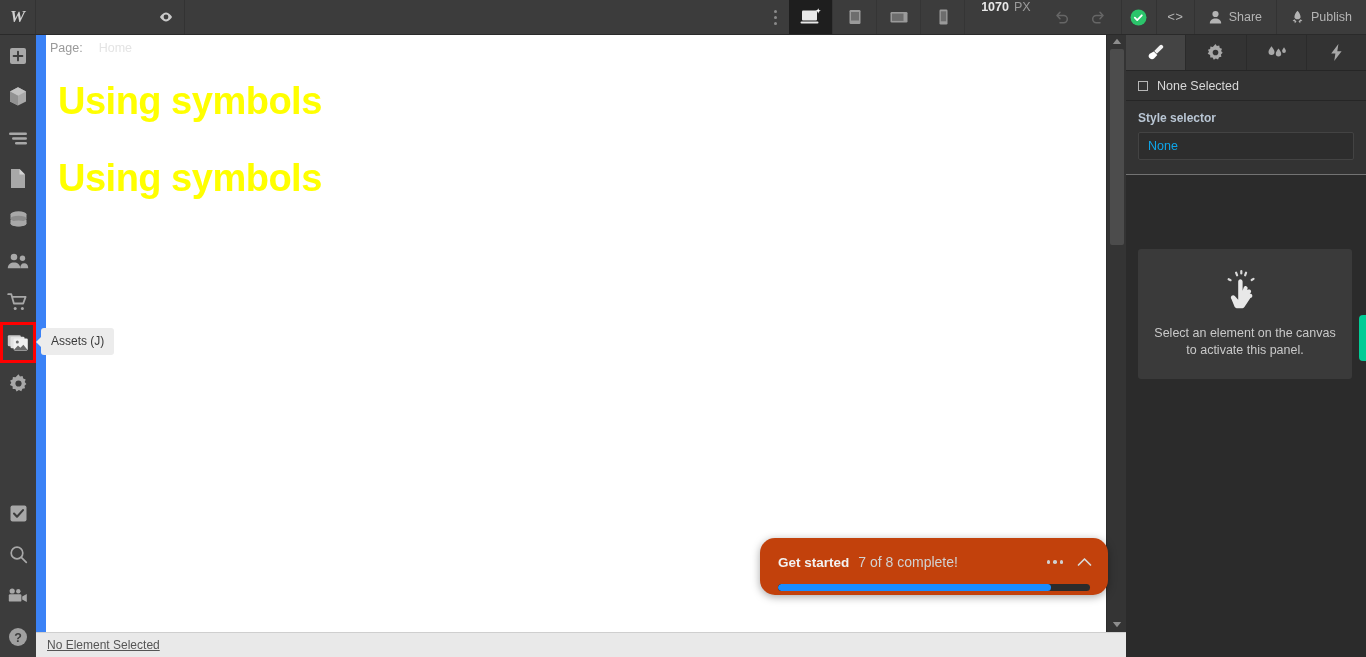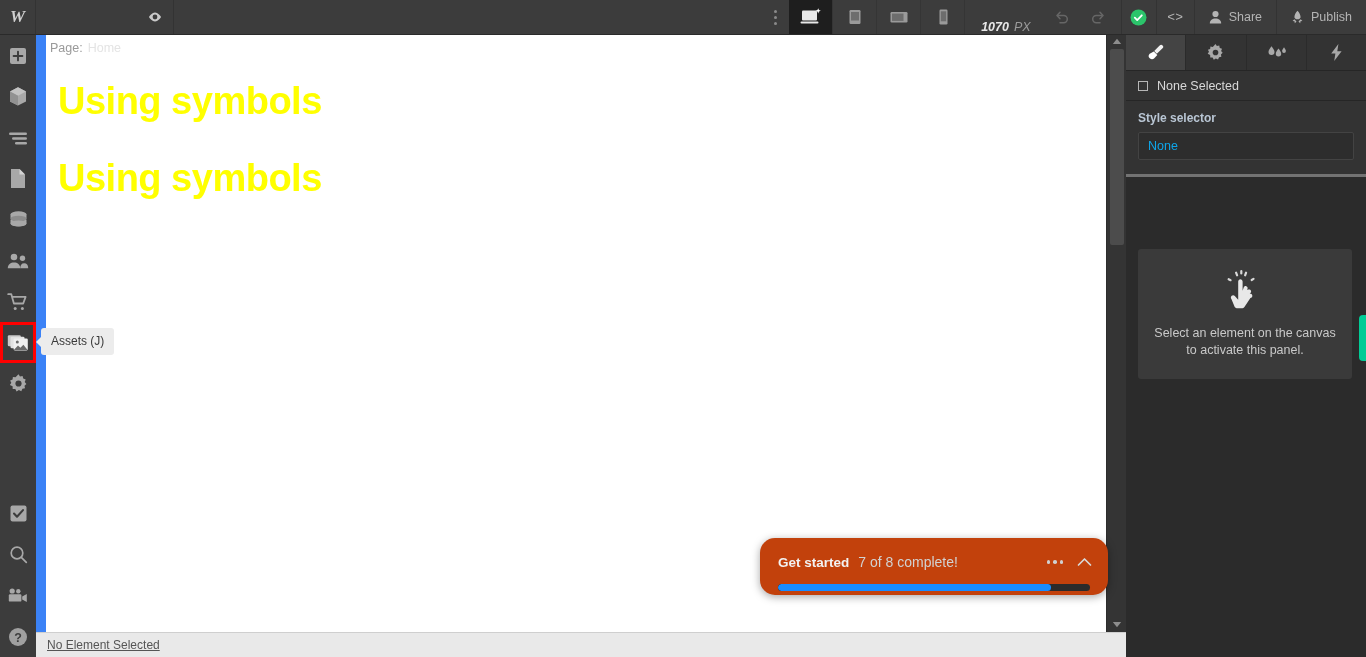--- a/index.html
+++ b/index.html
@@ -22,21 +22,21 @@
     border-bottom: 1px solid #2a2a2a;
     z-index: 40;
   }
   .tb-logo {
     width: 36px; display: flex; align-items: center; justify-content: center;
     color: #cfcfcf; font-family: "Liberation Serif", serif;
     font-style: italic; font-weight: bold; font-size: 17px;
     border-right: 1px solid #333;
   }
   .tb-page {
-    display: flex; align-items: center; padding: 0 14px; gap: 5px;
+    display: flex; align-items: center; padding: 0 14px; gap: 16px;
     border-right: 1px solid #333;
     font-size: 12.5px;
     margin-top: 48px;
   }
   .tb-page .lbl { color: #9a9a9a; }
   .tb-page .val { color: #e4e4e4; }
   .tb-eye {
     width: 38px; display: flex; align-items: center; justify-content: center;
     border-right: 1px solid #333;
   }
@@ -46,23 +46,22 @@
     justify-content: center; gap: 3px;
   }
   .tb-dots i { width: 3px; height: 3px; background: #8a8a8a; border-radius: 50%; display: block; }
   .bp-group { display: flex; align-items: stretch; }
   .bp {
     width: 44px; display: flex; align-items: center; justify-content: center;
     border-right: 1px solid #353535;
   }
   .bp.active { background: #1e1e1e; }
   .tb-size {
-    display: flex; align-items: flex-end; gap: 5px; padding: 0 14px 0 16px;
+    display: flex; align-items: flex-start; gap: 5px; padding: 0 14px 0 16px;
     font-size: 12.5px;
-    font-style: italic;
   }
   .tb-size .num { color: #e8e8e8; font-weight: bold; }
   .tb-size .unit { color: #9a9a9a; }
   .tb-undo {
     display: flex; align-items: center; gap: 2px; margin-left: auto;
     padding-right: 6px;
   }
   .tb-iconbtn {
     width: 34px; height: 34px; display: flex; align-items: center; justify-content: center;
   }
@@ -177,21 +176,21 @@
   .rp-tab.active { background: #444444; }
   #rp-sel {
     height: 30px; display: flex; align-items: center; gap: 9px;
     padding: 0 12px; background: #333333;
     border-bottom: 1px solid #262626;
     color: #d8d8d8; font-size: 12.5px;
   }
   .sq {
     width: 10px; height: 10px; border: 1.5px solid #b6b6b6; display: block;
   }
-  #rp-style { padding: 10px 12px 14px; background: #333333; border-bottom: 3px solid #737373; }
+  #rp-style { padding: 10px 12px 14px; background: #333333; border-bottom: 1px solid #737373; }
   #rp-style-label {
     color: #b9c6d4; font-size: 12px; font-weight: bold; margin-bottom: 7px;
   }
   #rp-style-input {
     height: 28px; background: #2d2d2d; border: 1px solid #434343; border-radius: 2px;
     display: flex; align-items: center; padding: 0 9px;
     color: #0ea5e9; font-size: 12.5px;
   }
   #rp-empty {
     position: absolute; left: 12px; top: 214px; width: 214px; height: 130px;

